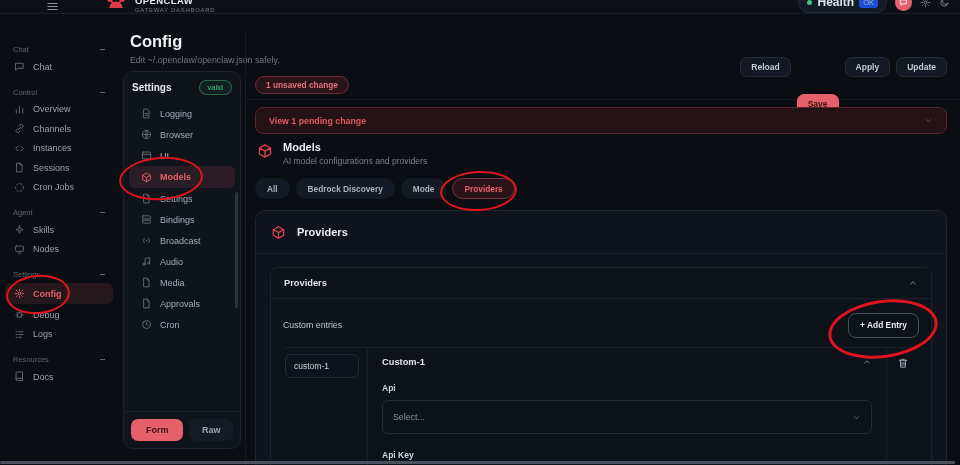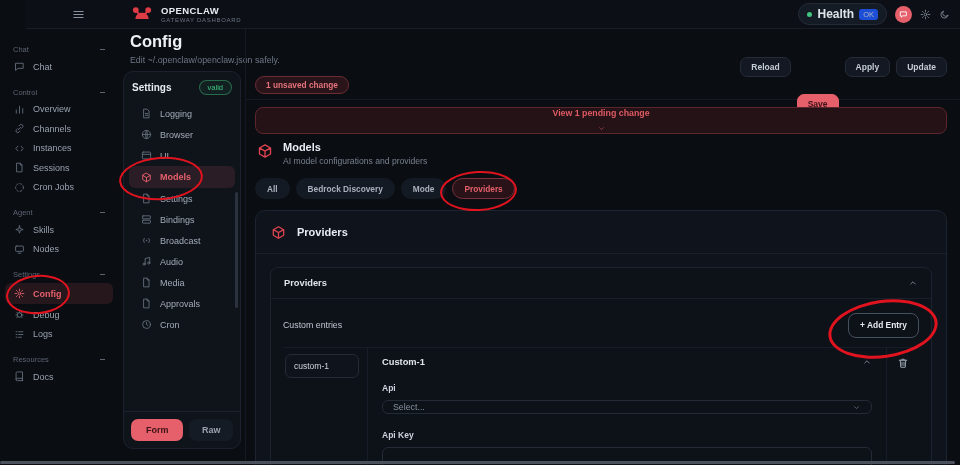--- a/index.html
+++ b/index.html
@@ -2,22 +2,22 @@
 <html><head>
 <meta charset="utf-8">
 <style>
   html,body{margin:0;padding:0;background:#07090d;}
   .app{position:relative;width:960px;height:465px;background:#0a0d12;overflow:hidden;
        font-family:"Liberation Sans",sans-serif;color:#dfe3ea;-webkit-font-smoothing:antialiased;}
   svg{fill:none;stroke:currentColor;stroke-width:2;stroke-linecap:round;stroke-linejoin:round;display:block;width:100%;height:100%;}
   .ic{width:11px;height:11px;flex:none;}
 
   
-  .topbar{position:absolute;top:0;left:0;right:0;height:29px;background:#0c0f15;border-bottom:1px solid #181e28;
-          display:flex;align-items:center;padding:0 10px;box-sizing:border-box;z-index:5;margin-left:26px;}
+  .topbar{position:absolute;top:0;left:0;right:0;height:14px;background:#0c0f15;border-bottom:1px solid #181e28;
+          display:flex;align-items:flex-end;padding:0 10px;box-sizing:border-box;z-index:5;}
   .burger{margin-left:36px;width:13px;height:13px;color:#8a93a0;}
   .brand{display:flex;align-items:center;gap:7px;margin-left:45px;}
   .brand-logo{width:24px;height:19px;}
   .brand-title{font-size:9.5px;font-weight:bold;color:#e9ecf2;letter-spacing:.4px;}
   .brand-sub{font-size:6px;color:#6b7482;letter-spacing:.7px;margin-top:1px;}
   .top-right{margin-left:auto;display:flex;align-items:center;gap:8px;}
   .health{display:flex;align-items:center;gap:5px;background:#151b24;border:1px solid #232b37;border-radius:999px;padding:3px 8px;}
   .health-dot{width:5px;height:5px;border-radius:50%;background:#41c57f;}
   .health-label{font-size:12px;font-weight:bold;color:#dfe3ea;}
   .health-ok{font-size:7.5px;color:#aab3bf;background:#1d4ed8;border-radius:3px;padding:1px 4px;}
@@ -71,21 +71,21 @@
   .main{position:absolute;left:245px;right:0;top:29px;bottom:0;border-left:1px solid #141a23;}
   .toolbar{position:absolute;top:43px;left:9px;right:13px;height:26px;display:flex;align-items:center;justify-content:space-between;}
   .toolbar-line{position:absolute;top:70px;left:0;right:0;height:1px;background:#141a23;}
   .pill-unsaved{font-size:8.3px;font-weight:bold;color:#e4737c;background:#29141a;border:1px solid #6d2b35;
                 border-radius:999px;padding:3px 10px;}
   .tb-btns{display:flex;gap:6px;}
   .btn{height:20px;display:flex;align-items:center;padding:0 10px;font-size:8.5px;font-weight:bold;border-radius:7px;
        background:#131822;border:1px solid #242c38;color:#c6ccd6;box-sizing:border-box;}
   .btn-save{background:#e5606b;border-color:#e5606b;color:#3c1216;margin-top:37px;}
   .banner{position:absolute;top:78px;left:9px;right:13px;height:27px;background:#251216;border:1px solid #5d252e;
-          border-radius:8px;display:flex;align-items:center;justify-content:space-between;padding:0 13px;box-sizing:border-box;flex-direction:column;}
+          border-radius:8px;display:flex;align-items:center;justify-content:space-between;padding:0 13px;box-sizing:border-box;}
   .banner-text{font-size:8.8px;font-weight:bold;color:#df5a63;}
   .banner .ic{width:9px;height:9px;color:#a04b54;}
   .models-head{position:absolute;top:112px;left:11px;display:flex;gap:10px;}
   .models-ic{width:16px;height:16px;color:#dd4450;margin-top:2px;}
   .models-title{font-size:11px;font-weight:bold;color:#e9ecf2;}
   .models-sub{font-size:8.6px;color:#78818f;margin-top:3px;}
   .tabs{position:absolute;top:149px;left:9px;display:flex;gap:6px;}
   .tab{height:21px;display:flex;align-items:center;padding:0 11px;border-radius:999px;background:#141a24;color:#a8b1bd;
        font-size:8.3px;font-weight:bold;border:1px solid transparent;box-sizing:border-box;}
   .tab.active{position:relative;background:#2a1318;border-color:#7b323c;color:#e5606b;}
@@ -105,21 +105,21 @@
   .btn-add{position:relative;height:25px;display:flex;align-items:center;padding:0 11px;border:1px solid #47505e;
            border-radius:8px;color:#e7eaf0;font-size:8.4px;font-weight:bold;box-sizing:border-box;}
   .entry{display:flex;border-top:1px solid #171d28;margin-top:6px;}
   .entry-key{width:84px;padding:6px 8px 0 2px;box-sizing:border-box;}
   .entry-key input{width:100%;height:24px;box-sizing:border-box;background:#0f141c;border:1px solid #232b37;border-radius:6px;
                    color:#ced4dd;font:8.5px "Liberation Sans",sans-serif;padding:0 8px;outline:none;}
   .entry-main{flex:1;border-left:1px solid #171d28;border-right:1px solid #171d28;padding:9px 14px 30px;min-height:120px;}
   .entry-head{display:flex;align-items:center;justify-content:space-between;}
   .entry-title{font-size:9.3px;font-weight:bold;color:#e2e6ec;}
   .fld-label{font-size:8.5px;font-weight:bold;color:#ced4dd;margin-top:16px;}
-  .select{margin-top:7px;height:14px;border:1px solid #232b37;border-radius:6px;display:flex;align-items:center;
+  .select{margin-top:7px;height:34px;border:1px solid #232b37;border-radius:6px;display:flex;align-items:center;
           justify-content:space-between;padding:0 10px;box-sizing:border-box;}
   .select-val{font-size:8.8px;color:#8a93a0;}
   .select .chev{width:9px;height:9px;color:#6b7482;}
   .keyinput{margin-top:7px;height:26px;border:1px solid #232b37;border-radius:6px;display:flex;align-items:center;
             padding:0 10px;box-sizing:border-box;}
   .entry-trash{width:32px;display:flex;justify-content:center;padding-top:9px;}
   .trash{width:12px;height:12px;color:#98a1ae;}
 
   
   .annot{position:absolute;border:2.5px solid #e0131f;border-radius:50%;pointer-events:none;z-index:40;}

